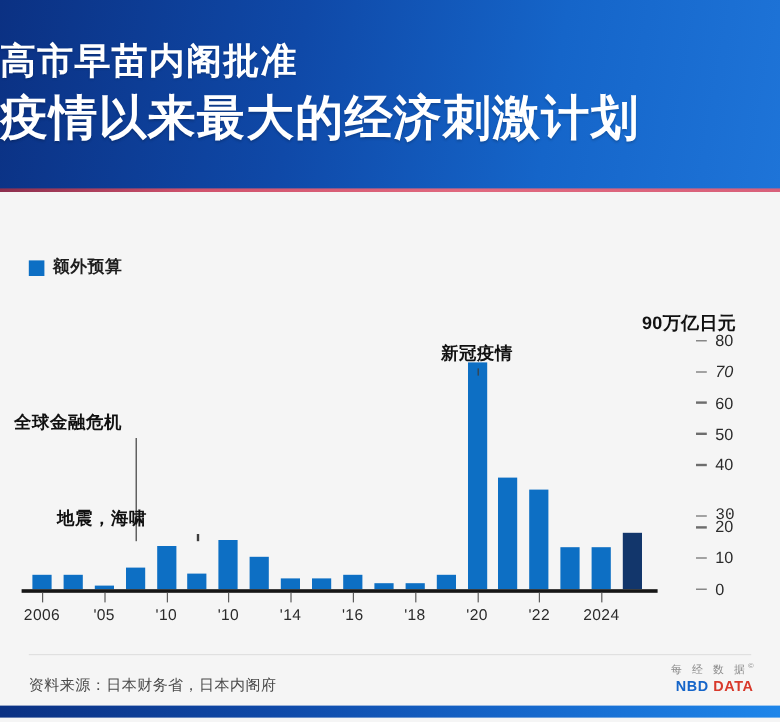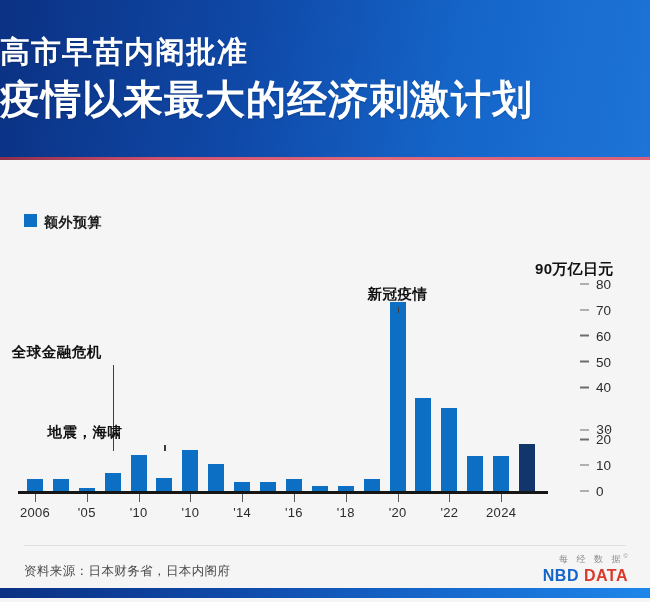--- a/index.html
+++ b/index.html
@@ -35,21 +35,21 @@
   .title-line.l2{font-size:40px;}
 
   
   .panel{
     position:absolute;left:0;top:160px;width:650px;height:385px;
     background:#f5f5f5;
   }
 
   
   .legend{
-    position:absolute;left:24px;top:54px;display:flex;align-items:flex-start;gap:7px;
+    position:absolute;left:24px;top:54px;display:flex;align-items:center;gap:7px;
   }
   .legend-swatch{width:13px;height:13px;background:#0d6fc4;display:block;}
   .legend-label{font-size:14px;color:#1d1d1d;font-weight:bold;letter-spacing:.5px;}
 
   
   .chart{
     position:absolute;left:0;top:0;width:650px;height:385px;
   }
   .plot{
     position:absolute;left:22px;top:112px;width:518px;height:220px;
@@ -97,21 +97,21 @@
     content:"";position:absolute;left:24px;top:0;width:602px;height:1px;background:#e0e0e0;
   }
   .source{
     position:absolute;left:24px;top:18px;font-size:12.5px;color:#4a4a4a;letter-spacing:.4px;
   }
   .brand{position:absolute;right:22px;top:8px;text-align:right;}
   .brand-cn{
     font-size:9px;color:#8a8a8a;letter-spacing:3px;display:block;line-height:1.3;
   }
   .brand-cn sup{font-size:6px;letter-spacing:0;}
-  .brand-en{font-size:16px;font-weight:bold;letter-spacing:.5px;display:block;line-height:1.25;}
+  .brand-en{font-size:12px;font-weight:bold;letter-spacing:.5px;display:block;line-height:1.25;}
   .brand-nbd{color:#1565c9;}
   .brand-data{color:#d8392b;}
 
   .bottombar{
     position:absolute;left:0;top:588px;width:650px;height:10px;
     background:linear-gradient(90deg,#0b3183 0%,#0f49a8 35%,#1565c9 65%,#1e86ea 100%);
   }
 </style>
 </head>
 <body>
@@ -212,21 +212,21 @@
               <span class="yval">40</span>
             </div>
             <div class="ytick" style="top: 201.588px;">
               <span class="ydash"></span>
               <span class="yval">50</span>
             </div>
             <div class="ytick" style="top: 175.706px;">
               <span class="ydash"></span>
               <span class="yval">60</span>
             </div>
-            <div class="ytick" style="top: 149.824px;">
+            <div class="ytick" style="top: 149.824px; font-style: italic;">
               <span class="ydash"></span>
               <span class="yval">70</span>
             </div>
             <div class="ytick" style="top: 123.941px;">
               <span class="ydash"></span>
               <span class="yval">80</span>
             </div>
           </div>
       </div>
 

